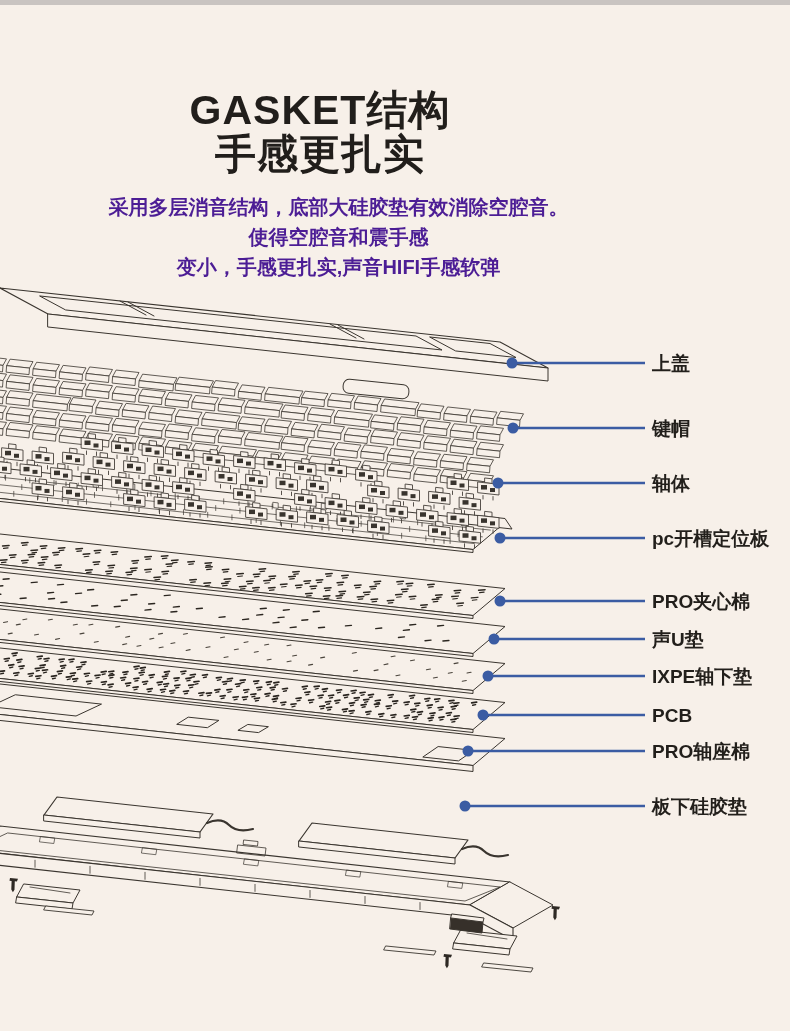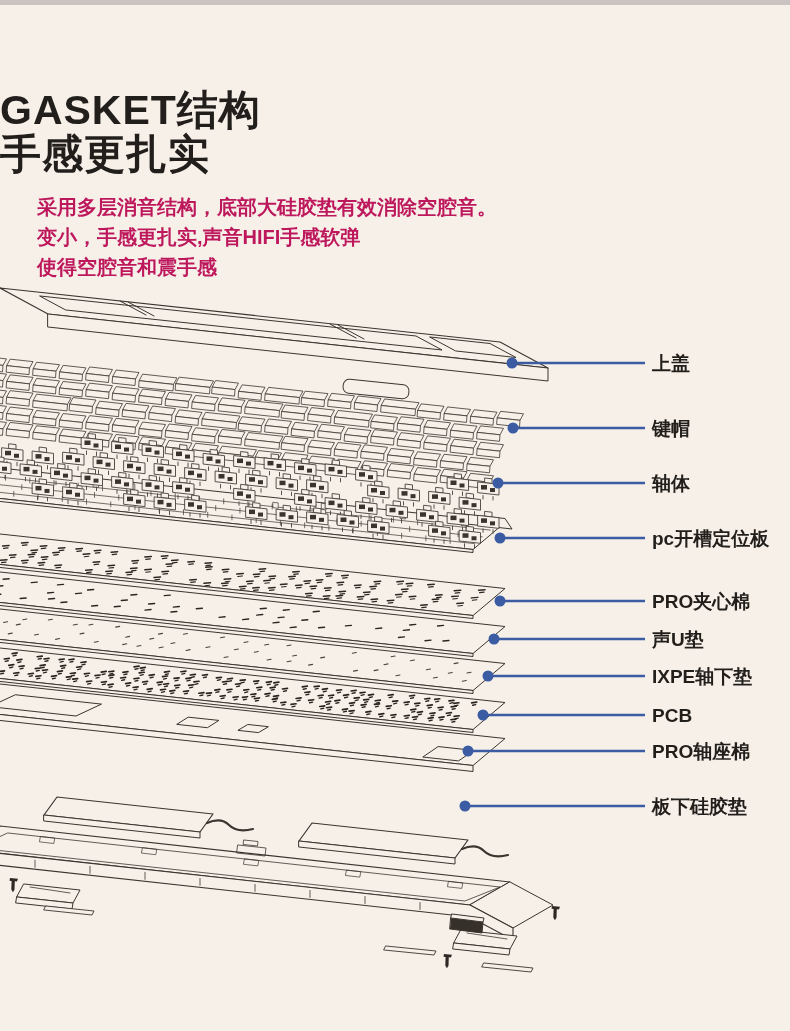--- a/index.html
+++ b/index.html
@@ -1,38 +1,38 @@
 <!DOCTYPE html>
 <html><head>
 <meta charset="utf-8">
 <style>
   html,body{margin:0;padding:0;background:#f7f0e9;}
   .page{position:relative;width:790px;height:1031px;background:#f7f0e9;overflow:hidden;
         font-family:"Liberation Sans","DejaVu Sans",sans-serif;}
   .top-strip{position:absolute;top:0;left:0;width:790px;height:5px;background:#c9c4c1;}
-  .header{position:absolute;top:88px;left:0;width:640px;z-index:3;}
+  .header{position:absolute;top:88px;left:0;width:640px;text-align:center;z-index:3;}
   .title{margin:0;font-size:41px;line-height:44px;font-weight:800;letter-spacing:1px;color:#211e1b;}
   .desc{margin:16px 0 0 0;}
-  .desc p{margin:0;font-size:20px;line-height:30px;font-weight:600;color:#be185d;padding-left:37px;}
+  .desc p{margin:0;font-size:20px;line-height:30px;font-weight:600;color:#4c1d95;padding-left:37px;}
   #diagram{position:absolute;left:0;top:0;z-index:1;}
   #diagram text{font-family:"Liberation Sans","DejaVu Sans",sans-serif;font-weight:600;}
 </style>
 </head>
 <body>
 
 <div class="page">
   <div class="top-strip"></div>
 
   <section class="header">
     <h1 class="title"><span>GASKET结构</span><br>
     <span>手感更扎实</span></h1>
     <div class="desc">
       <p>采用多层消音结构，底部大硅胶垫有效消除空腔音。</p>
+      <p>使得空腔音和震手感</p>
       <p>变小，手感更扎实,声音HIFI手感软弹</p>
-      <p>使得空腔音和震手感</p>
     </div>
   </section>
 
   <svg id="diagram" width="790" height="1031" viewBox="0 0 790 1031">
       <g fill="none" stroke="#3a352f" stroke-width="1" stroke-linejoin="round" stroke-linecap="round">
         <g>
           <polygon fill="#f7f0e9" stroke-width="1.1" points="0.0,288.0 500.0,342.0 548.0,368.0 48.0,314.0"></polygon>
           <polygon fill="#f7f0e9" points="48.0,314.0 548.0,368.0 548.0,381.0 48.0,327.0"></polygon>
           <polygon points="40.0,296.0 416.0,336.0 442.0,350.0 66.0,310.0"></polygon>
           <line x1="120" y1="301" x2="146" y2="315"></line>

